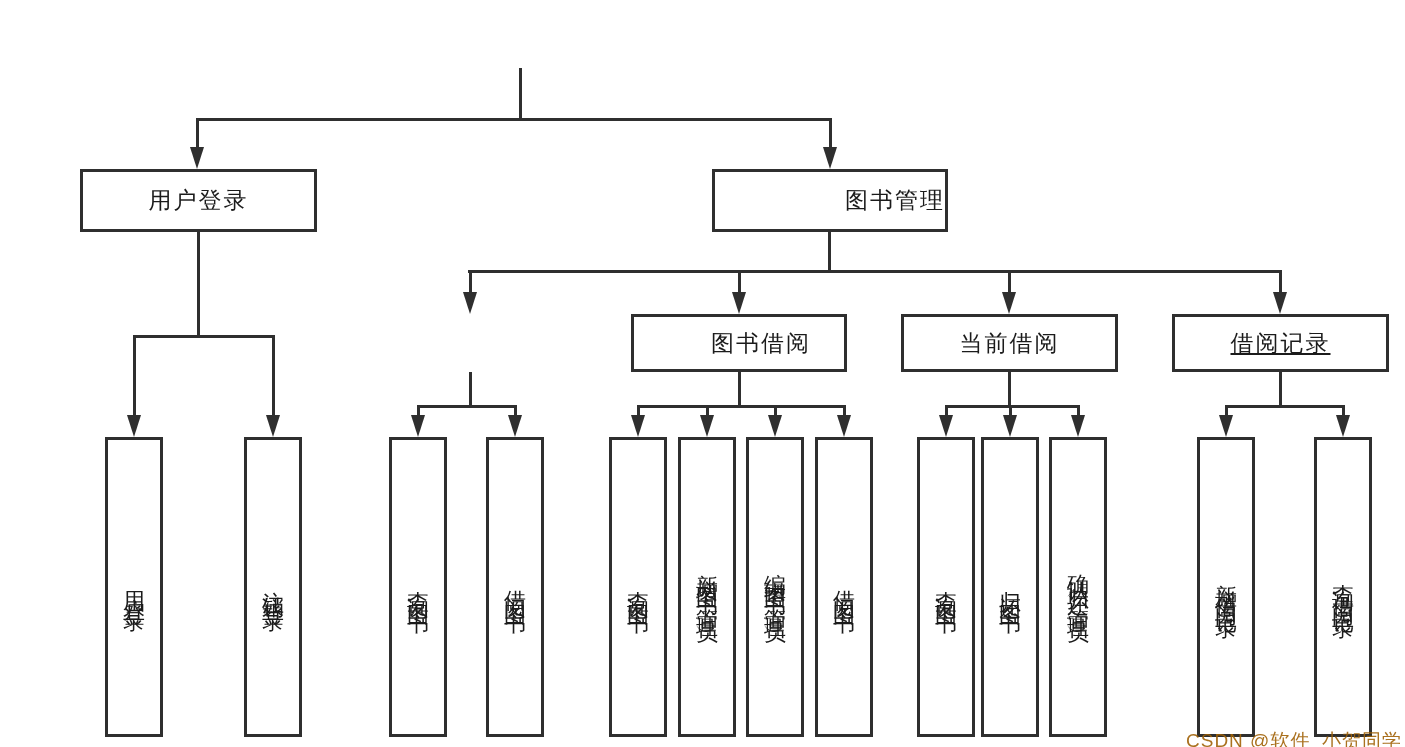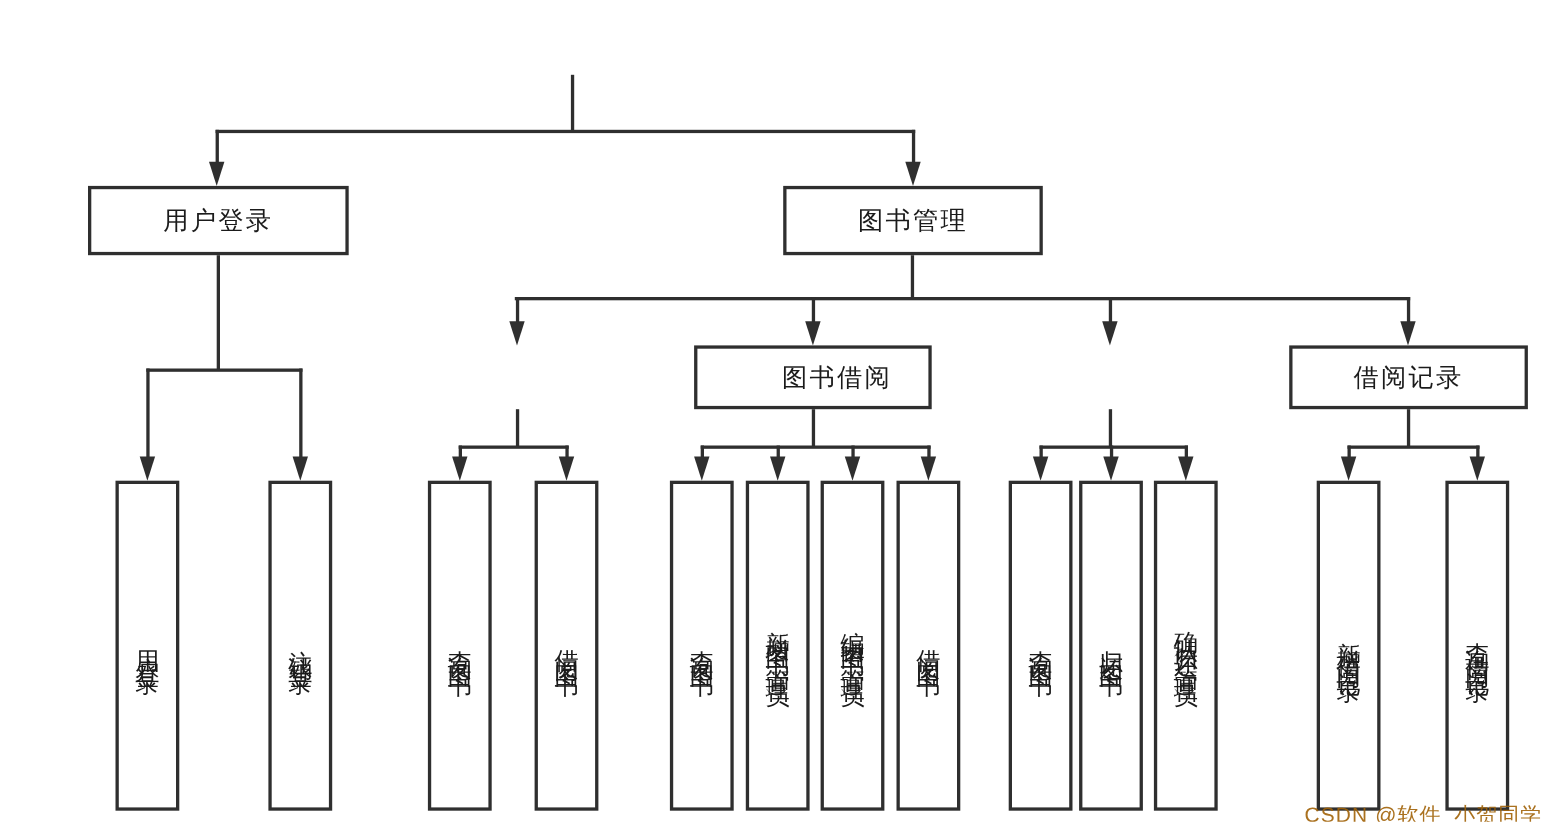--- a/index.html
+++ b/index.html
@@ -66,21 +66,21 @@
   <div class="line vline" style="left:519px; top:68px; height:51px;"></div>
   <div class="line hline" style="left:196px; top:118px; width:636px;"></div>
   <div class="line vline" style="left:196px; top:118px; height:31px;"></div>
   <div class="arrow" style="left:190px; top:147px;"></div>
   <div class="line vline" style="left:829px; top:118px; height:31px;"></div>
   <div class="arrow" style="left:823px; top:147px;"></div>
 
   <div class="box" style="left:80px; top:169px; width:237px; height:63px;">
     <span class="hlabel">用户登录</span>
   </div>
-  <div class="box" style="left:712px; top:169px; width:236px; height:63px;">
+  <div class="box" style="left:712px; top:169px; width:236px; height:63px;justify-content:flex-end;">
     <span class="hlabel">图书管理</span>
   </div>
 
   <div class="line vline" style="left:197px; top:232px; height:105px;"></div>
   <div class="line hline" style="left:133px; top:335px; width:142px;"></div>
   <div class="line vline" style="left:133px; top:335px; height:82px;"></div>
   <div class="arrow" style="left:127px; top:415px;"></div>
   <div class="line vline" style="left:272px; top:335px; height:82px;"></div>
   <div class="arrow" style="left:266px; top:415px;"></div>
 
@@ -91,21 +91,24 @@
   <div class="line vline" style="left:738px; top:270px; height:25px;"></div>
   <div class="arrow" style="left:732px; top:292px;"></div>
   <div class="line vline" style="left:1008px; top:270px; height:25px;"></div>
   <div class="arrow" style="left:1002px; top:292px;"></div>
   <div class="line vline" style="left:1279px; top:270px; height:25px;"></div>
   <div class="arrow" style="left:1273px; top:292px;"></div>
 
   <div class="box" style="left:631px; top:314px; width:216px; height:58px;padding-left:44px;">
     <span class="hlabel">图书借阅</span>
   </div>
-  <div class="box" style="left:1172px; top:314px; width:217px; height:58px;">
+  <div class="box" style="left:901px; top:314px; width:217px; height:58px;">
+    <span class="hlabel">当前借阅</span>
+  </div>
+  <div class="box" style="left:1172px; top:314px; width:217px; height:58px;text-decoration:underline;">
     <span class="hlabel">借阅记录</span>
   </div>
 
   <div class="line vline" style="left:469px; top:372px; height:35px;"></div>
   <div class="line hline" style="left:417px; top:405px; width:100px;"></div>
   <div class="line vline" style="left:417px; top:405px; height:14px;"></div>
   <div class="arrow" style="left:411px; top:415px;"></div>
   <div class="line vline" style="left:514px; top:405px; height:14px;"></div>
   <div class="arrow" style="left:508px; top:415px;"></div>
 

